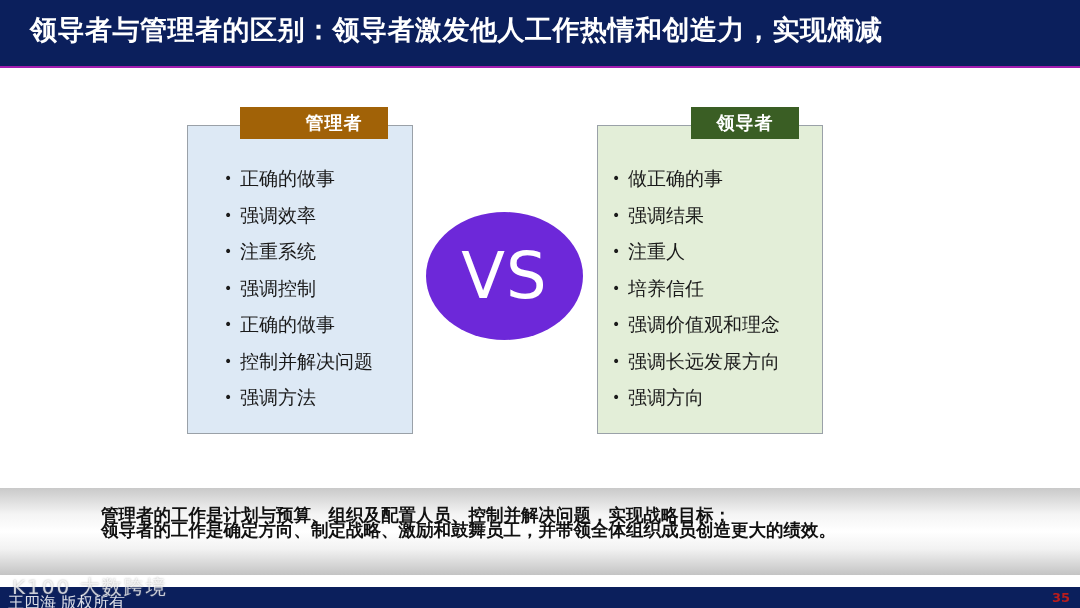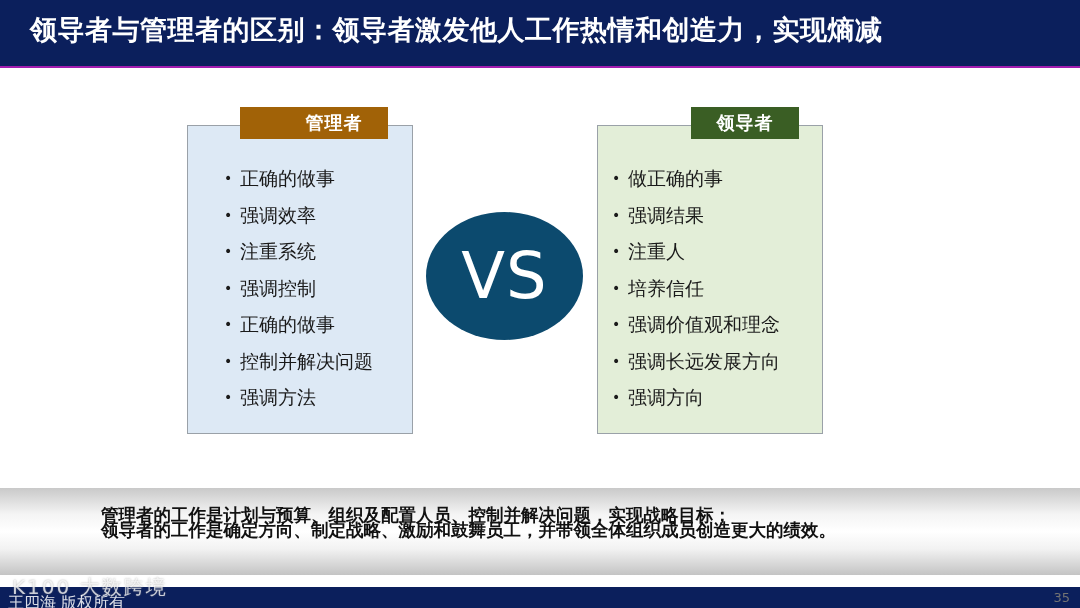--- a/index.html
+++ b/index.html
@@ -38,21 +38,21 @@
   .bullet-list.leader { left: 612px; }
   .bullet-list li {
     height: 36.5px; line-height: 28px; font-size: 19px; color: #1a1a1a;
     white-space: nowrap; display: flex; align-items: flex-start;
   }
   .bullet {
     display: inline-block; width: 16px; font-size: 14px; color: #1a1a1a;
   }
   .vs-circle {
     position: absolute; left: 426px; top: 212px; width: 157px; height: 128px;
-    border-radius: 50%; background: #0c4a6e;
+    border-radius: 50%; background: #6d28d9;
     display: flex; align-items: center; justify-content: center;
   }
   .vs-text {
     color: #ffffff; font-size: 64px; font-family: "DejaVu Sans", sans-serif;
     letter-spacing: 1px;
   }
   .summary-band {
     position: absolute; left: 0; top: 488px; width: 1080px; height: 87px;
     background: linear-gradient(to bottom, #c9c9c9 0%, #f4f4f4 30%, #ffffff 50%, #f2f2f2 70%, #c4c4c4 100%);
   }
@@ -63,22 +63,22 @@
   .summary-line.l1 { top: 503px; }
   .summary-line.l2 { top: 518px; }
   .footer {
     position: absolute; left: 0; top: 587px; width: 1080px; height: 21px;
     background: #0b1f5c;
   }
   .footer-sep {
     position: absolute; left: 0; top: 575px; width: 1080px; height: 12px; background: #ffffff;
   }
   .page-number {
-    position: absolute; right: 10px; top: 590px; color: #737373;
-    font-size: 13px; font-weight: normal;
+    position: absolute; right: 10px; top: 590px; color: #b91c1c;
+    font-size: 13px; font-weight: bold;
   }
   .watermark-brand {
     position: absolute; left: 12px; top: 574px; color: rgba(255,255,255,0.75);
     font-size: 20px; letter-spacing: 2px; white-space: nowrap;
     text-shadow: 0 0 2px rgba(120,120,120,0.6);
     text-align: right;
   }
   .watermark-copy {
     position: absolute; left: 8px; top: 593px; color: rgba(255,255,255,0.85);
     font-size: 16px; white-space: nowrap;

